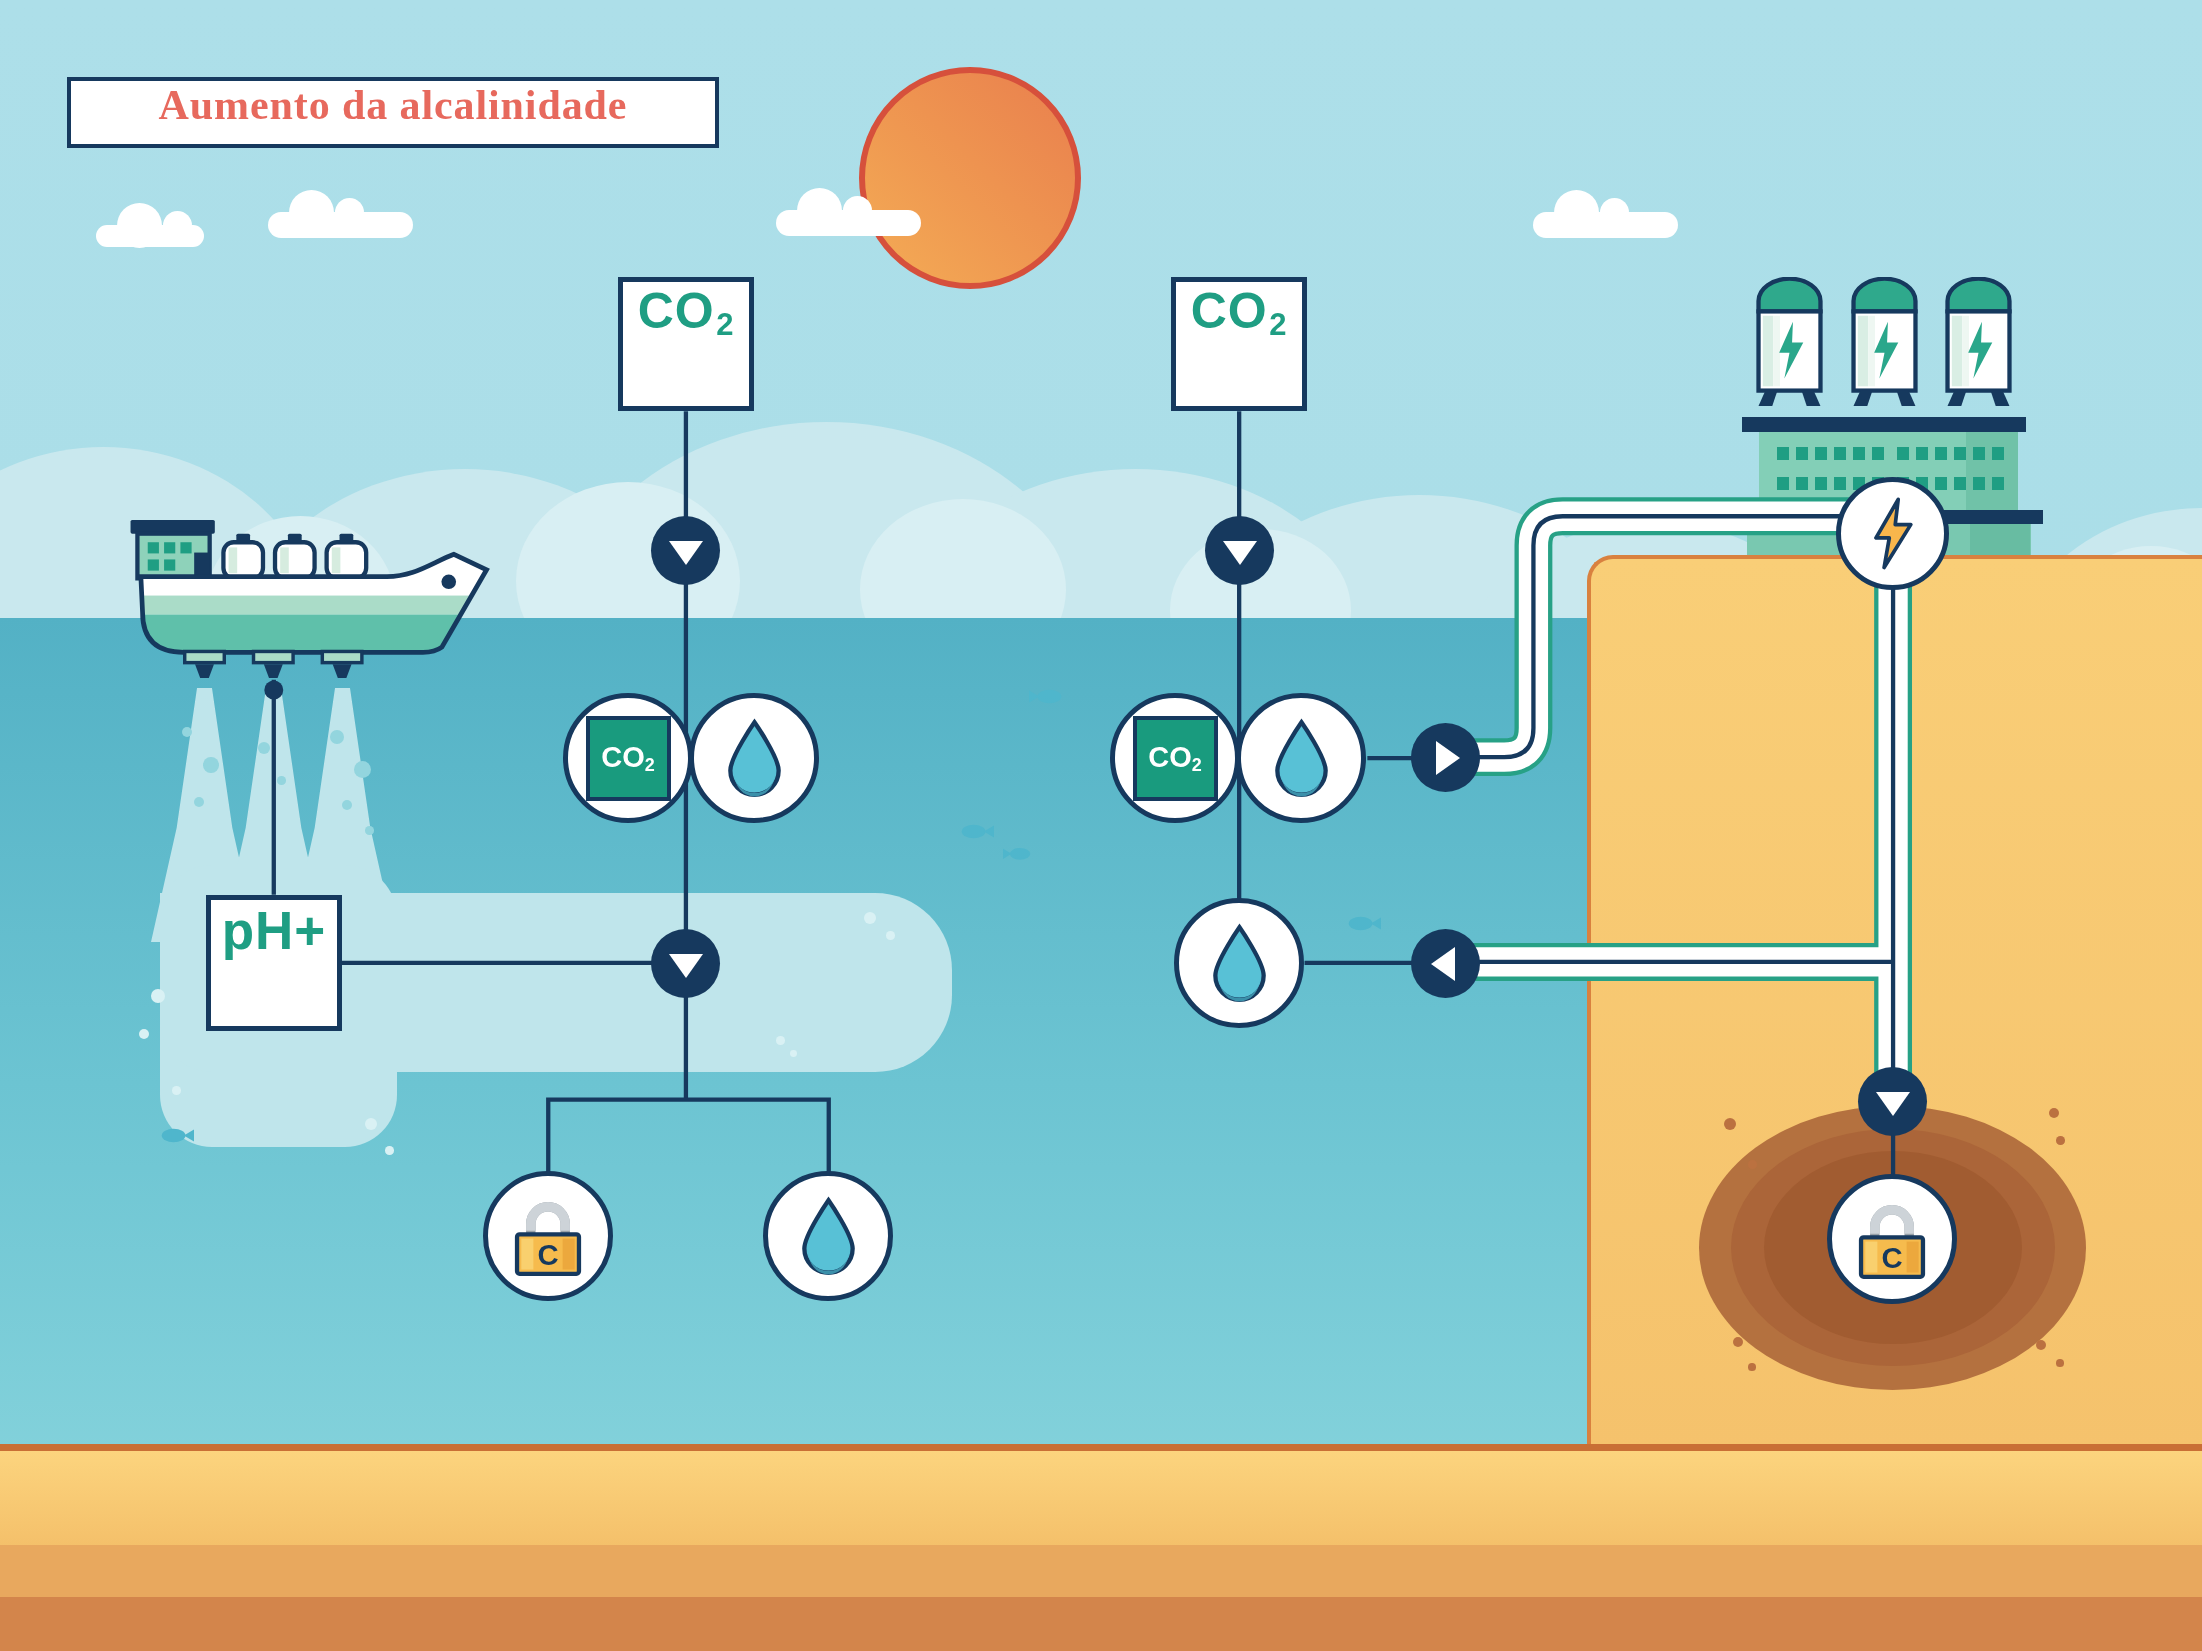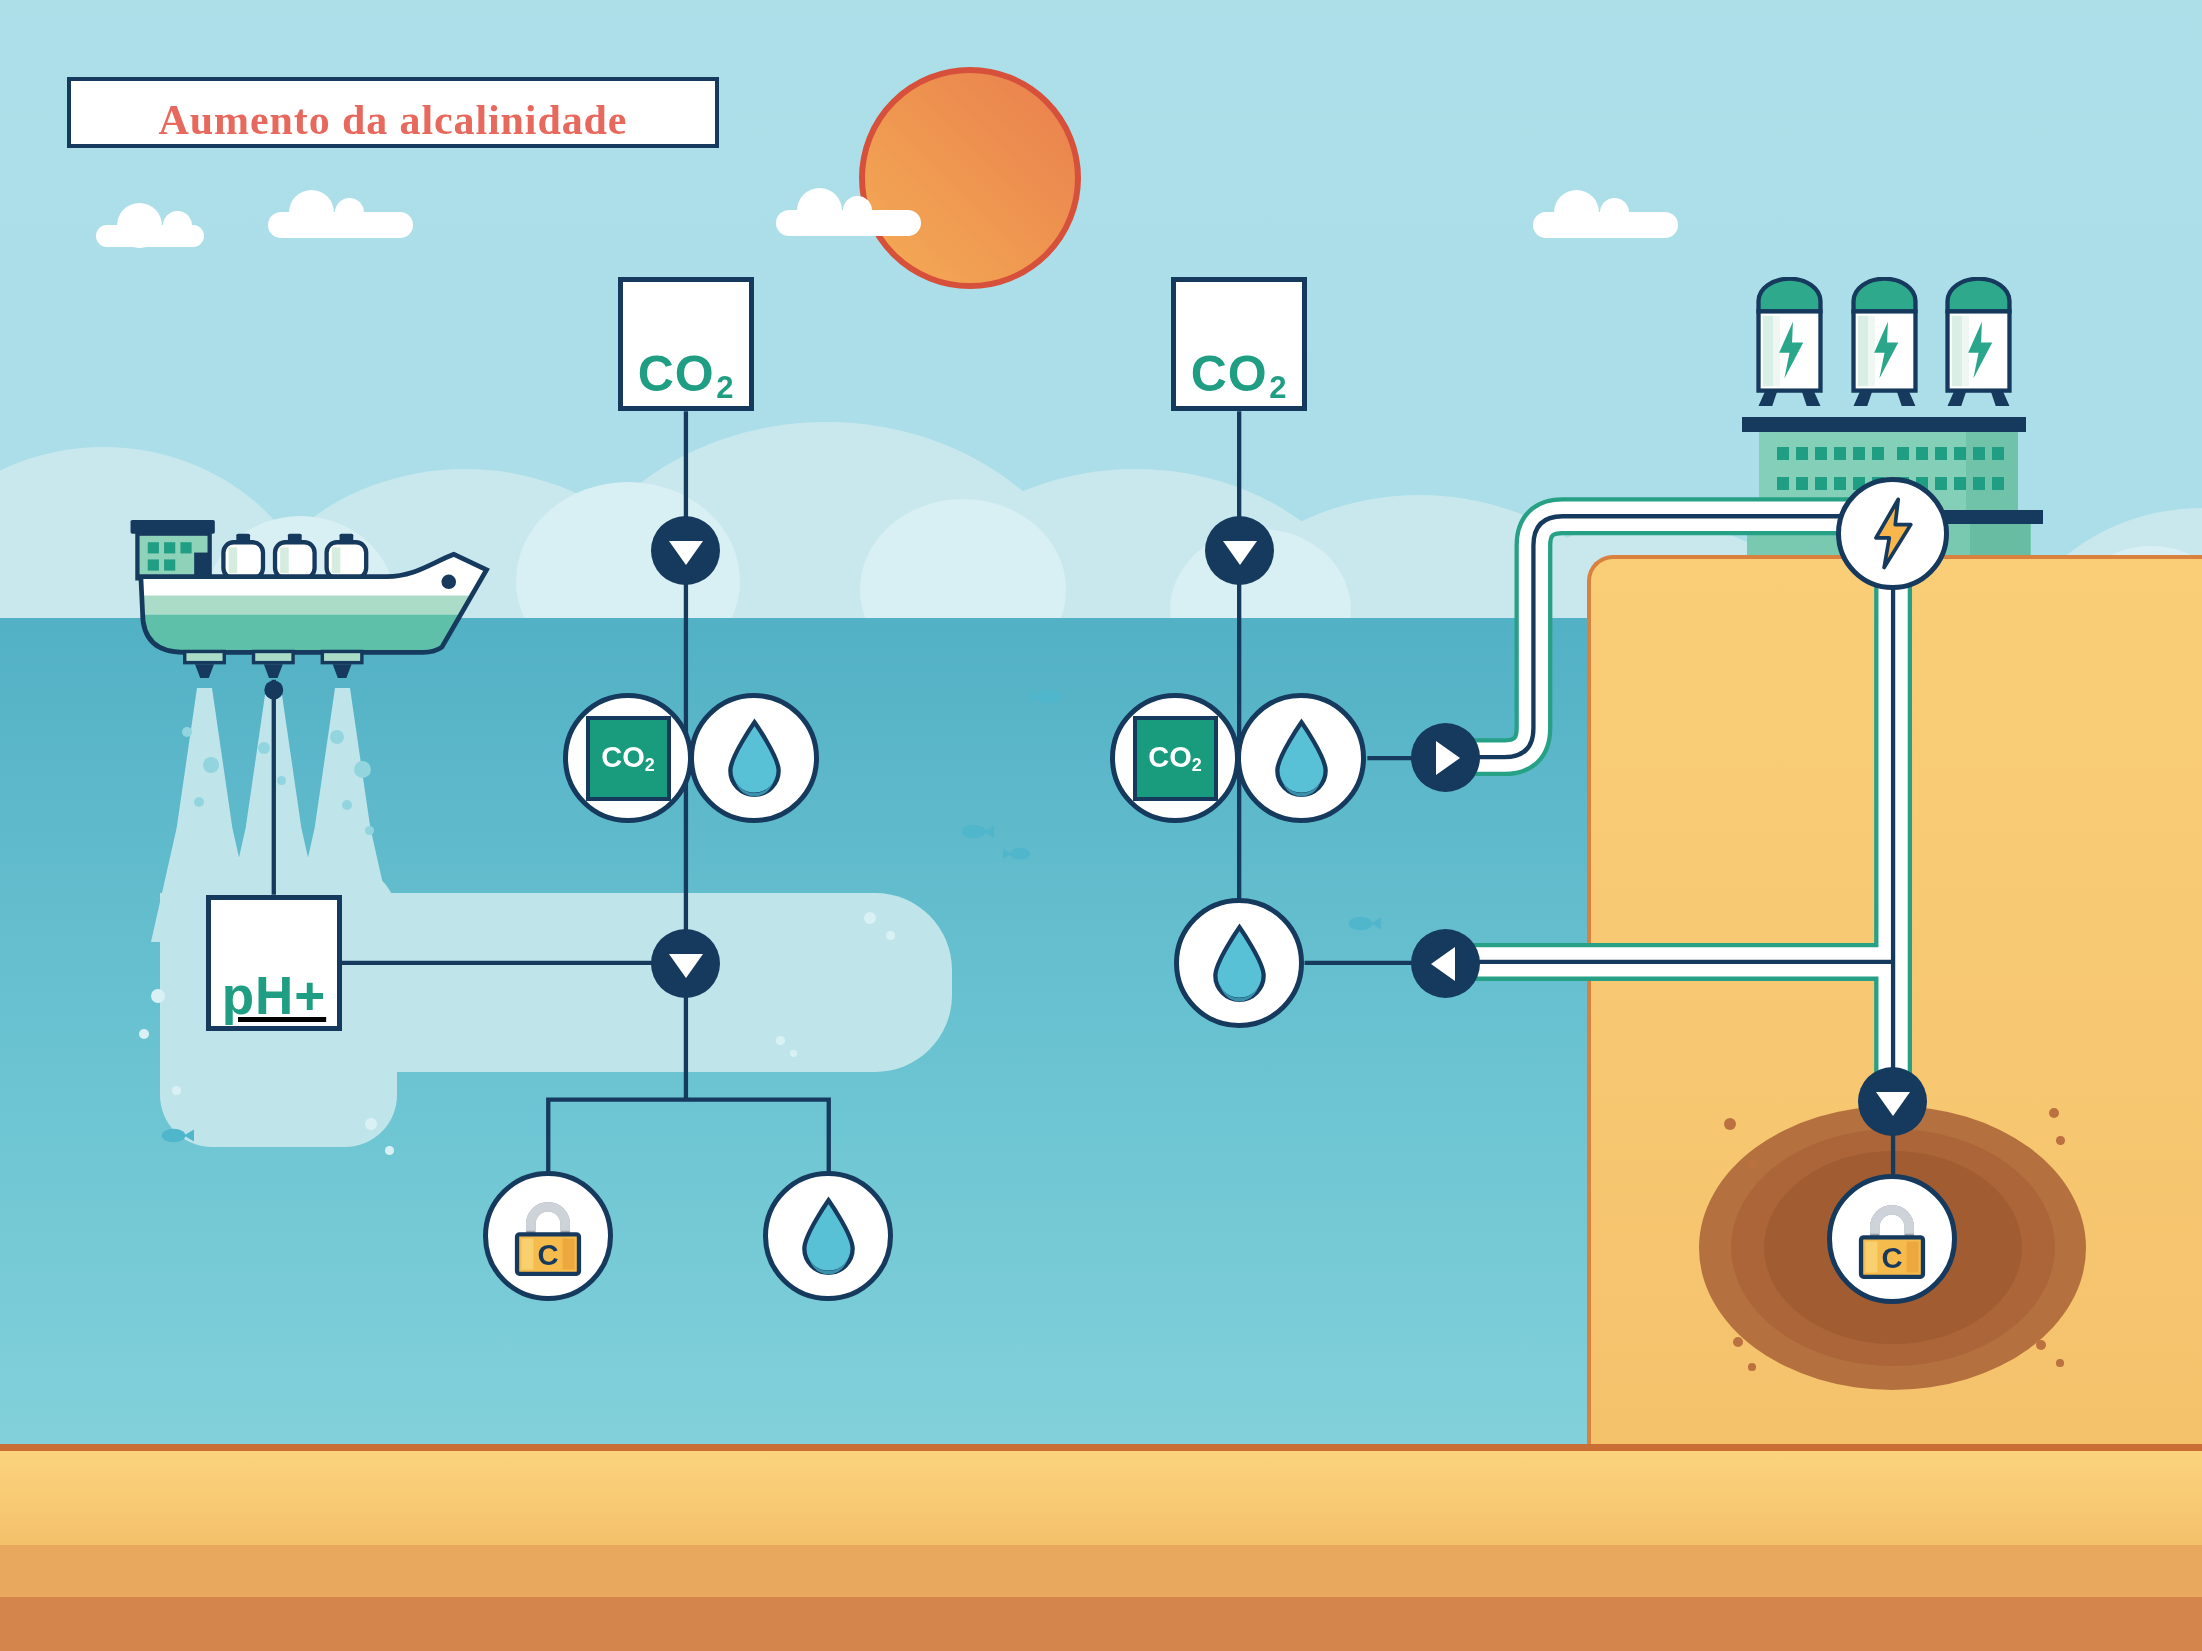--- a/index.html
+++ b/index.html
@@ -14,21 +14,21 @@
   .cloud::before{width:45px;height:45px;left:20.6px;top:-22.4px;}
   .cloud::after{width:29px;height:29px;left:67px;top:-13.8px;}
   #sun{position:absolute;border-radius:50%;border:6px solid #d6503c;
        background:linear-gradient(45deg,#f4ac55 0%,#ee9350 55%,#e97f4e 100%);}
   #ocean{position:absolute;left:0;top:618px;width:2203px;height:1034px;
          background:linear-gradient(180deg,#53b1c5 0%,#6cc4d2 45%,#8ed8df 100%);}
   .plume{position:absolute;background:#bfe5eb;}
   .cone{position:absolute;background:#bfe5eb;clip-path:polygon(43% 0%,57% 0%,76% 55%,100% 100%,0% 100%,24% 55%);}
   .dot{position:absolute;border-radius:50%;}
   .box{position:absolute;background:#fff;border:5.2px solid #16395e;box-sizing:border-box;
-       display:flex;align-items:flex-end;justify-content:center;}
+       display:flex;align-items:flex-start;justify-content:center;}
   .titlebox{border-width:4.3px;color:#e7695d;font-family:"Liberation Serif",serif;
             font-weight:bold;font-size:42px;letter-spacing:0.9px;}
   .chem{color:#1f9e83;font-weight:bold;font-size:50px;letter-spacing:0.9px;}
   .chem sub{font-size:0.62em;vertical-align:-0.22em;margin-left:1.7px;}
   .icircle{position:absolute;width:120px;height:120px;border-radius:50%;background:#fff;
            border:5.2px solid #16395e;display:flex;align-items:center;justify-content:center;}
   .gsq{width:77px;height:77px;background:#199b7e;border:4.3px solid #16395e;box-sizing:content-box;
        display:flex;align-items:center;justify-content:center;color:#fff;font-weight:bold;font-size:29px;}
   .gsq sub{font-size:0.62em;vertical-align:-0.22em;}
   .acircle{position:absolute;width:69px;height:69px;border-radius:50%;background:#16395e;
@@ -256,21 +256,21 @@
     <span>Aumento da alcalinidade</span>
   </div>
 
   <div class="box" style="left:618px;top:277px;width:136px;height:134px;">
     <span class="chem"><span>CO</span><sub>2</sub></span>
   </div>
   <div class="box" style="left:1171px;top:277px;width:136px;height:134px;">
     <span class="chem"><span>CO</span><sub>2</sub></span>
   </div>
 
-  <div class="box" style="left:206px;top:895px;width:136px;height:136px;text-decoration:underline;">
+  <div class="box" style="left:206px;top:895px;width:136px;height:136px;">
     <span class="chem" style="font-size:53px;">pH+</span>
   </div>
 
   <div class="acircle" style="left:651px;top:516px;">
       <div class="tri-down"></div>
     </div>
   <div class="acircle" style="left:1205px;top:516px;">
       <div class="tri-down"></div>
     </div>
   <div class="acircle" style="left:651px;top:929px;">

